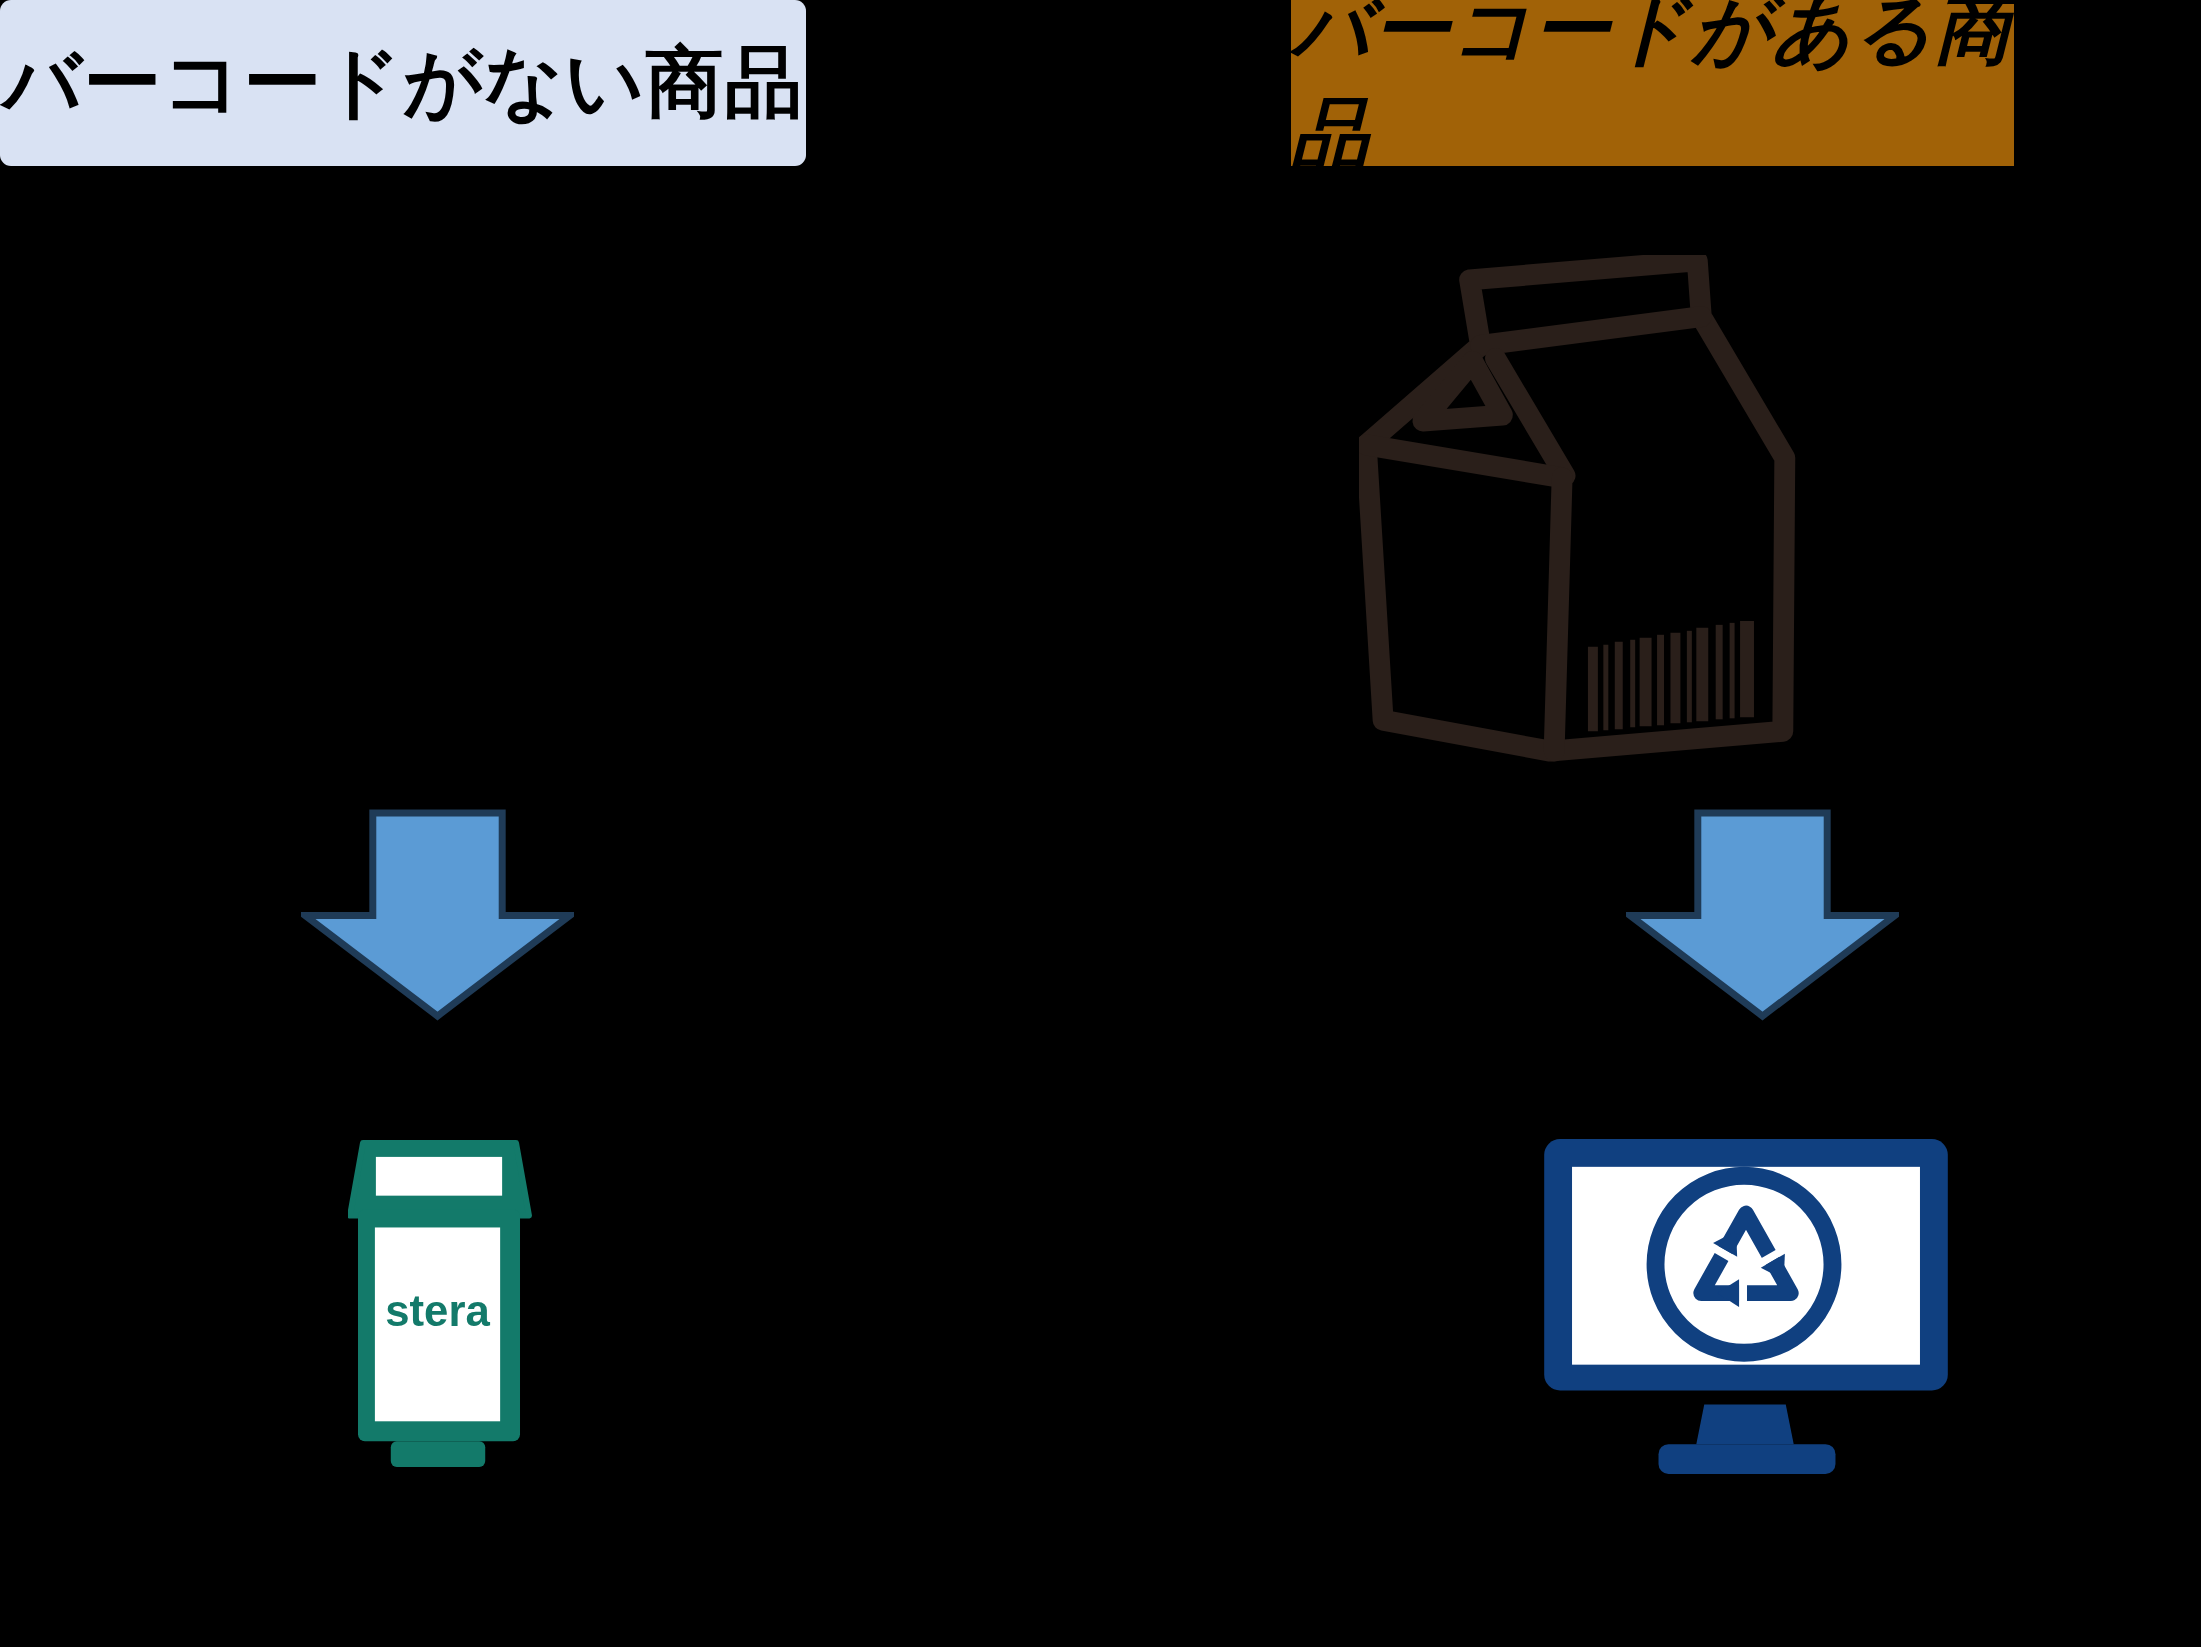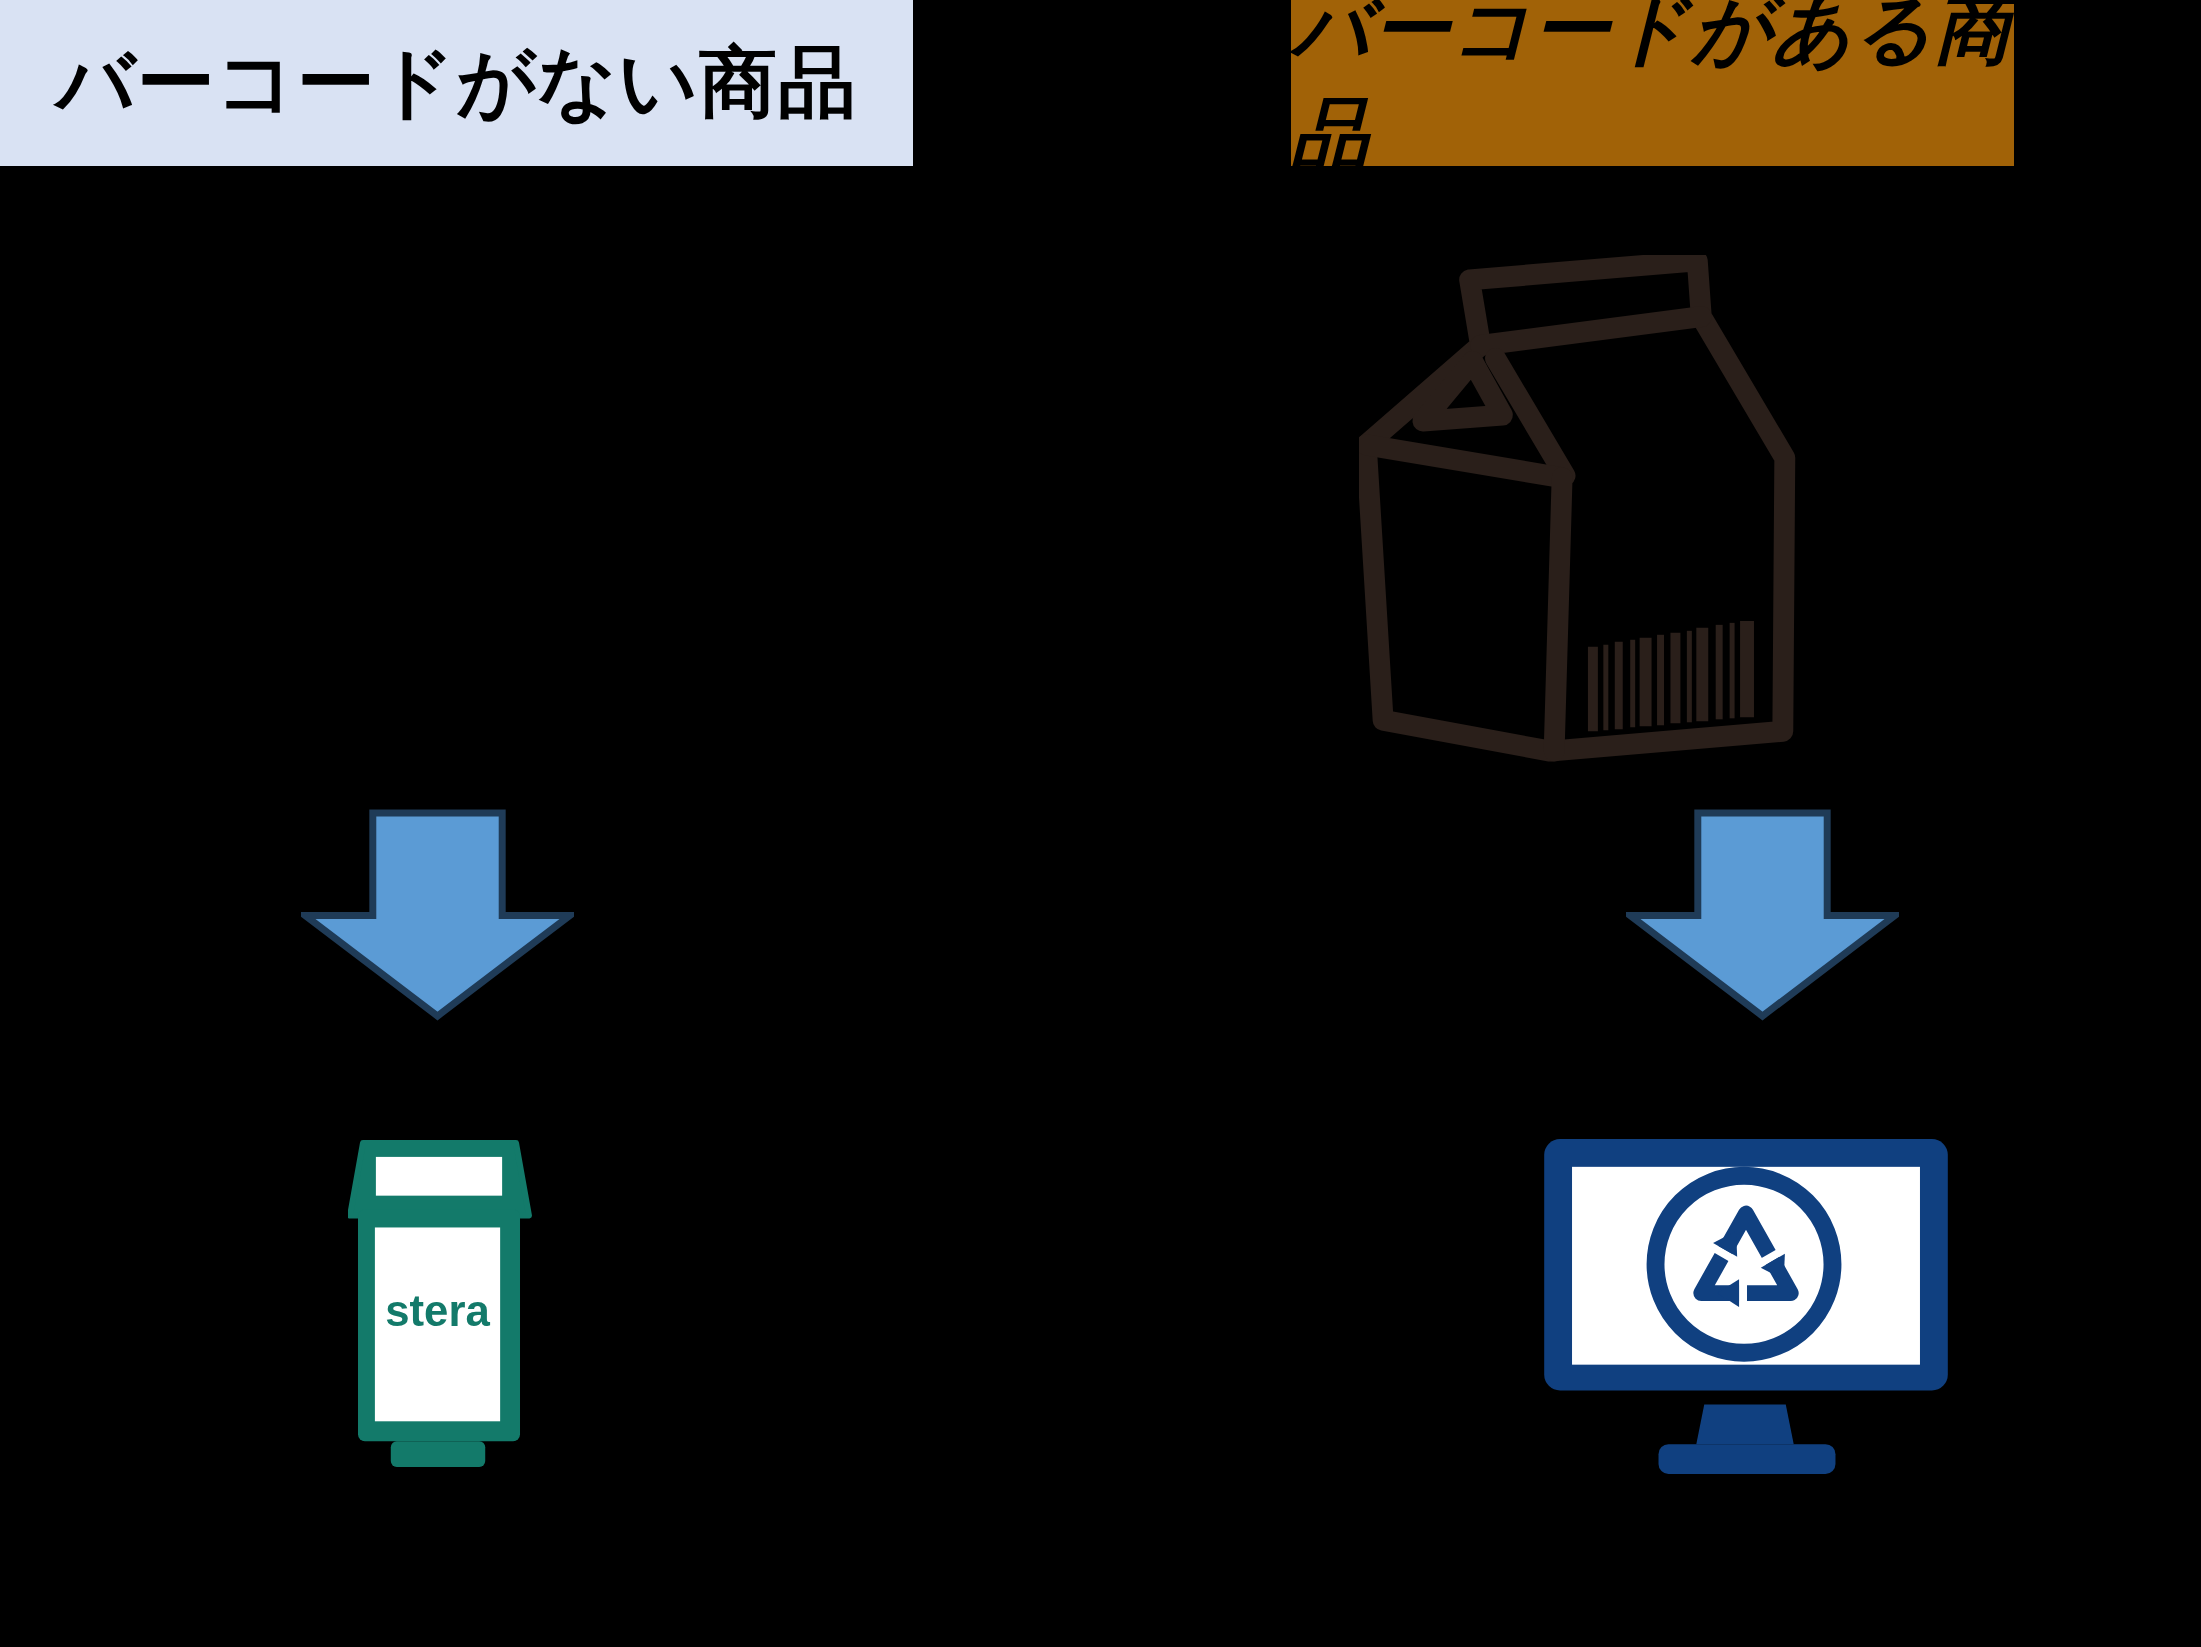--- a/index.html
+++ b/index.html
@@ -9,21 +9,21 @@
     background:#000;
     overflow:hidden;
     font-family:"Liberation Sans","DejaVu Sans",sans-serif;
   }
   .hdr{
     position:absolute;top:0;height:166px;
     display:flex;align-items:center;justify-content:center;
     font-weight:700;font-size:78px;color:#000;
     letter-spacing:1px;
   }
-  .hdr-left{left:0;width:913px;background:#D9E2F3;}
+  .hdr-left{left:0;width:806px;background:#D9E2F3;border-radius:11px;}
   .hdr-right{left:1291px;width:723px;background:#a16207;font-style:italic;}
   .abs{position:absolute;}
   svg{display:block;}
   .carton-stroke{fill:none;stroke:#2A1F1A;stroke-width:21;stroke-linecap:round;stroke-linejoin:round;}
   .carton-bar{stroke:#2A1F1A;}
   .arrow-shape{fill:#5B9BD5;stroke:#1F3B57;stroke-width:7;stroke-linejoin:miter;}
   .teal{fill:#137A6A;}
   .navy{fill:#104080;}
   .stera-label{
     font-family:"Liberation Sans","DejaVu Sans",sans-serif;

